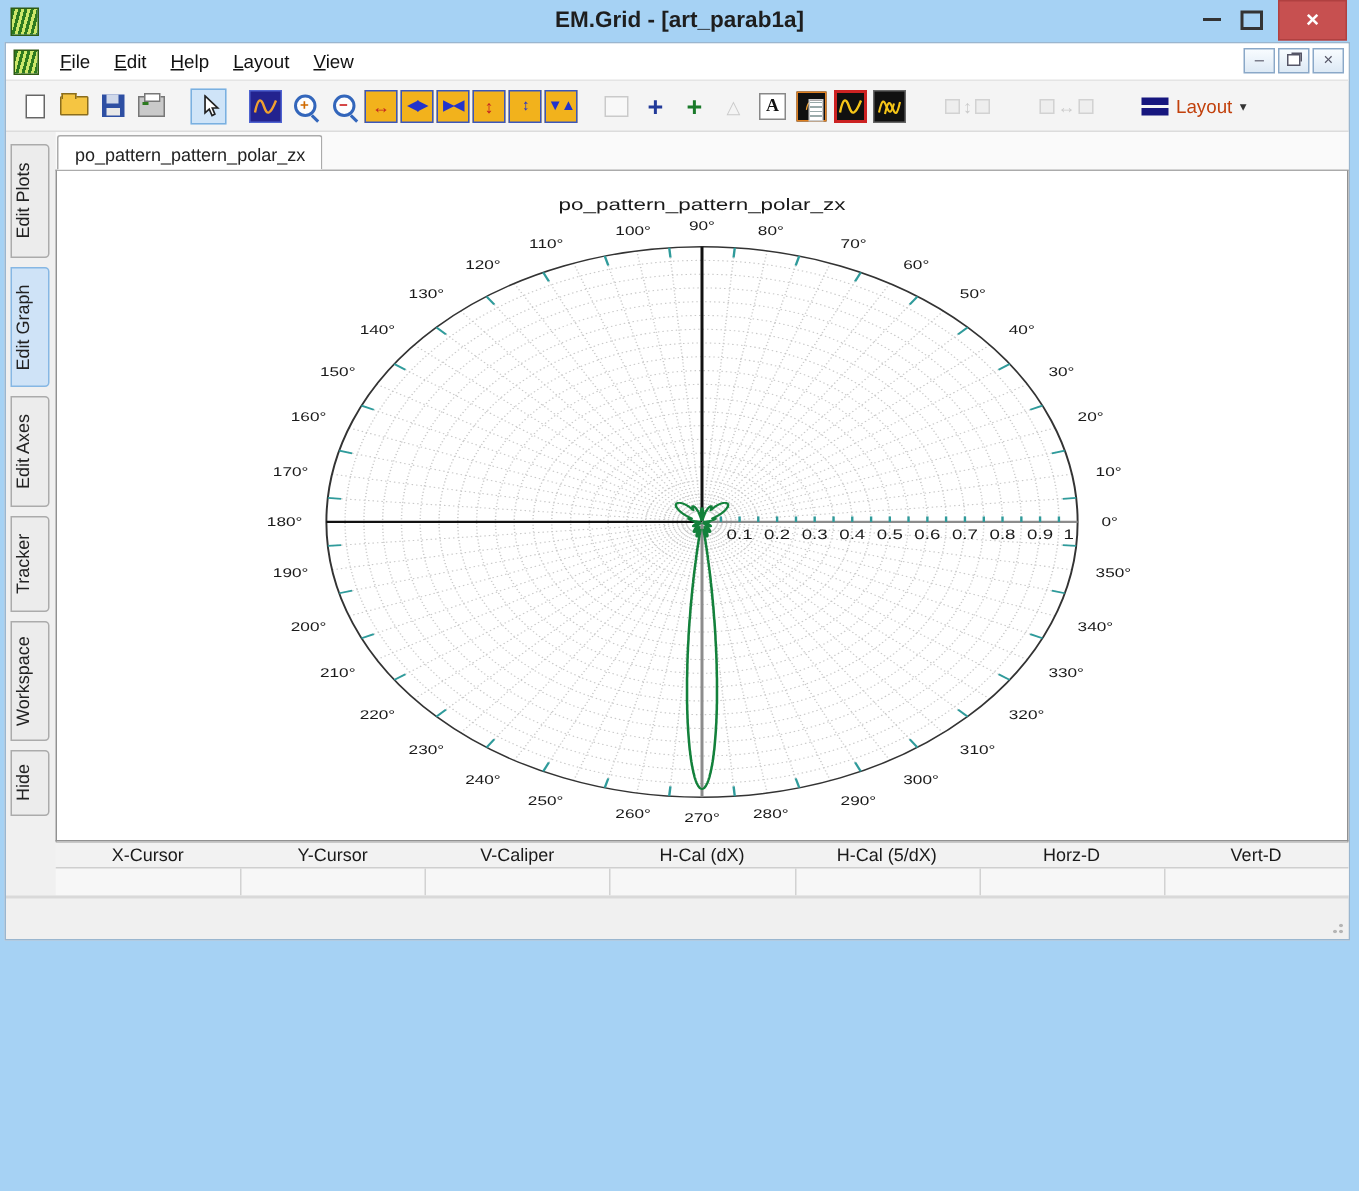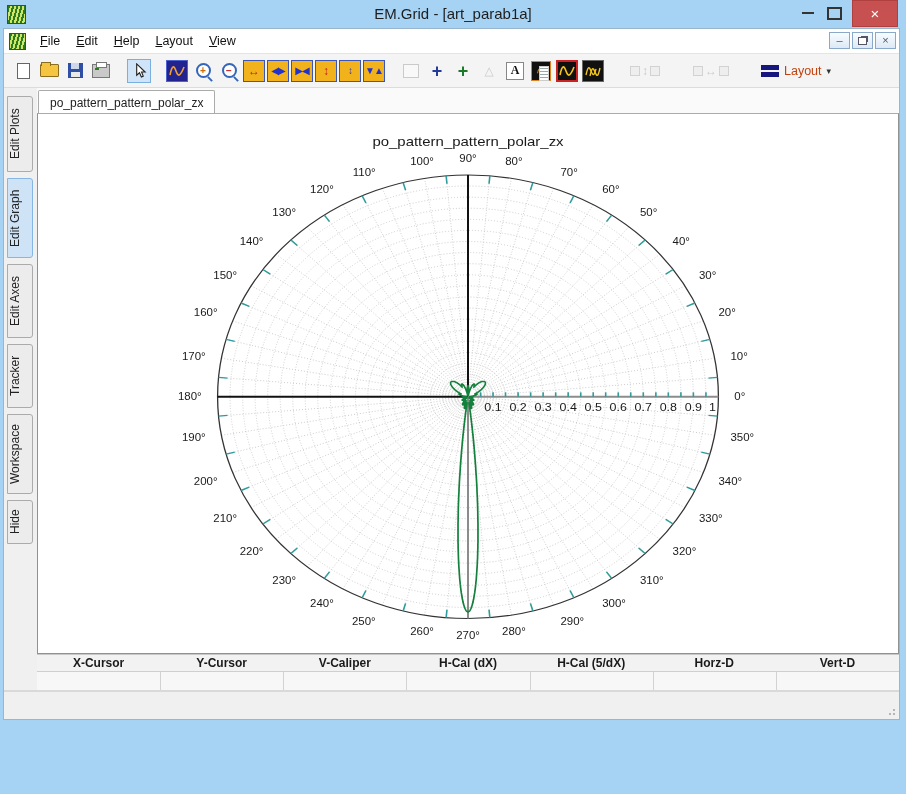--- a/index.html
+++ b/index.html
@@ -1,23 +1,23 @@
 <!DOCTYPE html>
 <html><head>
 <meta charset="utf-8">
 <style>
   html,body{margin:0;padding:0;}
   body{width:906px;height:794px;background:#a6d2f4;font-family:"Liberation Sans",sans-serif;overflow:hidden;position:relative;}
-  .titlebar{position:absolute;left:0;top:0;width:906px;height:16px;}
+  .titlebar{position:absolute;left:0;top:0;width:906px;height:16px;font-weight:bold;}
   .app-icon{position:absolute;left:7px;top:5px;width:17px;height:17px;border:1px solid #2f5b14;background:repeating-linear-gradient(105deg,#2d7a1f 0 2px,#cde76a 2px 4px);}
   .title-text{position:absolute;left:0;top:0;width:100%;height:28px;line-height:28px;text-align:center;font-size:15px;color:#1e1e1e;}
   .win-min{position:absolute;right:92px;top:12px;width:12px;height:2px;background:#333;}
   .win-max{position:absolute;right:64px;top:7px;width:11px;height:9px;border:2px solid #333;background:transparent;}
   .win-close{position:absolute;right:8px;top:0;width:46px;height:27px;background:#c75050;color:#fff;text-align:center;line-height:26px;font-size:15px;border:1px solid #b04040;box-sizing:border-box;}
-  .client{position:absolute;left:3px;top:28px;width:897px;height:692px;background:#f0f0f0;display:flex;flex-direction:column;border:1px solid #9ab6cf;box-sizing:border-box;}
+  .client{position:absolute;left:3px;top:28px;width:897px;height:599px;background:#f0f0f0;display:flex;flex-direction:column;border:1px solid #9ab6cf;box-sizing:border-box;}
   
   .menubar{height:24px;background:#ffffff;display:flex;align-items:center;position:relative;border-bottom:1px solid #e4e4e4;}
   .menu-icon{width:15px;height:15px;margin:0 6px 0 5px;border:1px solid #2f5b14;background:repeating-linear-gradient(105deg,#2d7a1f 0 2px,#cde76a 2px 4px);}
   .menu-item{padding:0 8px;font-size:12.5px;color:#111;line-height:23px;}
   .menu-item::first-letter{text-decoration:underline;}
   .mdi-controls{position:absolute;right:3px;top:3px;display:flex;gap:2px;}
   .mdi-btn{width:21px;height:17px;border:1px solid #8aa8c8;background:linear-gradient(#f8fcff,#dde9f5);color:#556;font-size:11px;text-align:center;line-height:15px;box-sizing:border-box;}
   .mdi-restore-glyph{display:inline-block;width:7px;height:6px;border:1px solid #556;position:relative;top:1px;background:#fff;box-shadow:2px -2px 0 -1px #556;}
   
   .toolbar{height:33px;background:#f4f4f4;display:flex;align-items:center;padding-left:6px;border-bottom:1px solid #dcdcdc;}
@@ -69,21 +69,21 @@
   .side-tab.active{background:#cfe3f7;border-color:#86b7e4;}
   .doc-col{flex:1;display:flex;flex-direction:column;min-width:0;background:#fafafa;}
   .tabrow{height:25px;display:flex;align-items:flex-end;padding-left:1px;background:#fafafa;}
   .doc-tab{font-size:12px;color:#222;padding:3px 11px 3px 11px;border:1px solid #ababab;border-bottom:none;background:#ececec;margin-right:2px;border-radius:2px 2px 0 0;}
   .doc-tab.active{background:#ffffff;padding-top:5px;position:relative;z-index:2;}
   .canvas{flex:1;background:#ffffff;border:1px solid #919191;border-top:1px solid #ababab;margin:0;position:relative;min-height:0;}
   .canvas svg{position:absolute;left:0;top:0;width:100%;height:100%;}
   
   .tracker{height:35px;background:#f2f2f2;border-top:1px solid #c8c8c8;display:flex;flex-direction:column;}
   .trk-head{height:16px;display:grid;grid-template-columns:repeat(7,1fr);align-items:center;}
-  .trk-head .cell{font-size:12px;color:#1a1a1a;text-align:center;font-weight:bold;}
+  .trk-head .cell{font-size:12px;color:#1a1a1a;text-align:center;}
   .trk-row{flex:1;display:grid;grid-template-columns:repeat(7,1fr);border-top:1px solid #cfcfcf;background:#f7f7f7;}
   .trk-row .cell{border-left:1px solid #d2d2d2;font-size:11px;color:#333;}
   .trk-row .cell:first-child{border-left:none;}
   
   .statusbar{height:27px;background:#f0f0f0;border-top:2px solid #d9d9d9;position:relative;}
   .grip{position:absolute;right:3px;bottom:3px;width:10px;height:10px;
     background:
       radial-gradient(circle at 8px 8px,#b5b5b5 1px,transparent 1.4px),
       radial-gradient(circle at 8px 4px,#b5b5b5 1px,transparent 1.4px),
       radial-gradient(circle at 4px 8px,#b5b5b5 1px,transparent 1.4px);}

